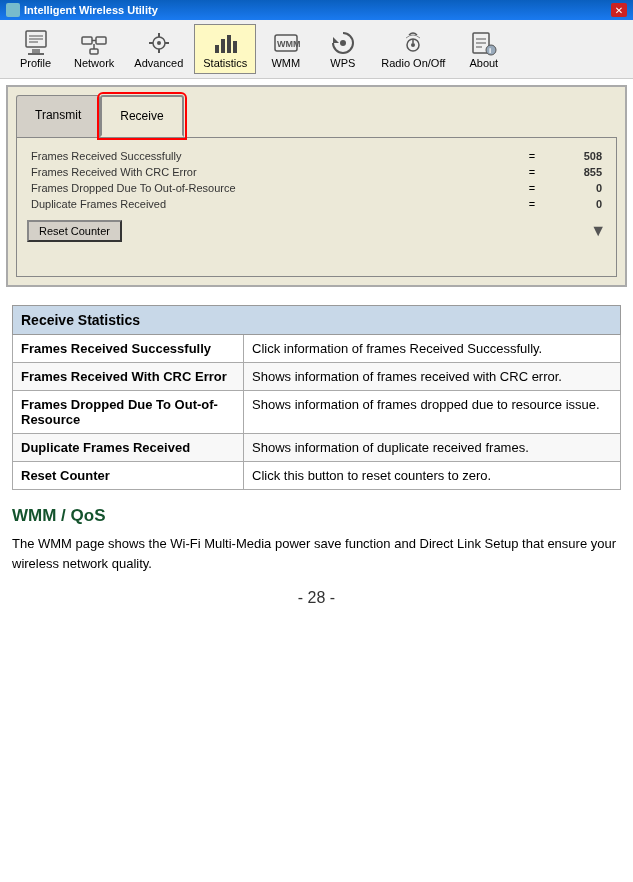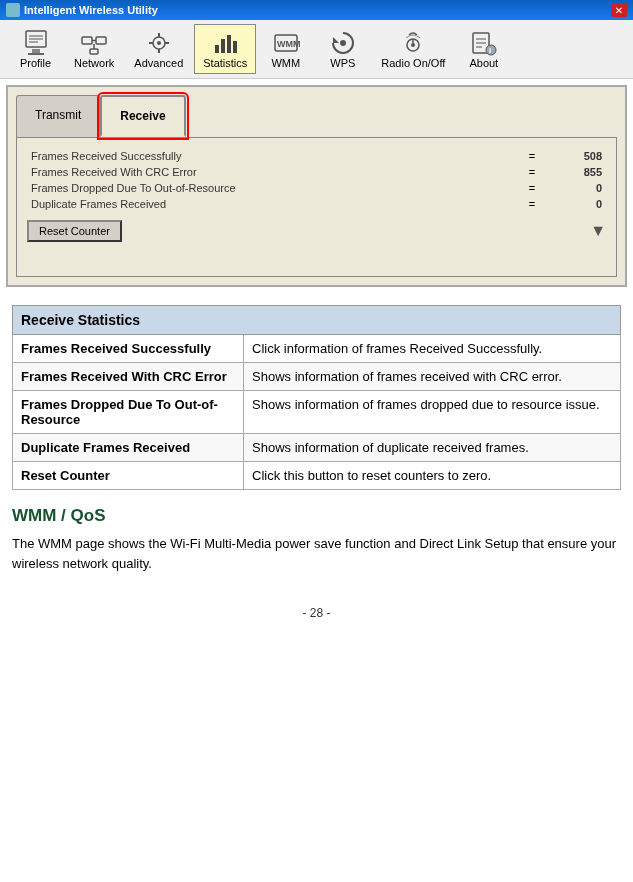--- a/index.html
+++ b/index.html
@@ -82,21 +82,21 @@
       border: 1px solid #888;
       border-bottom: none;
       cursor: pointer;
       font-size: 12px;
       border-radius: 3px 3px 0 0;
     }
     .tab.active {
       background: #ece9d8;
       border: 2px solid #888;
       border-bottom: 2px solid #ece9d8;
-      font-weight: bold;
+      font-weight: normal;
       outline: 2px solid red;
       outline-offset: 1px;
     }
     .tab-content {
       background: #ece9d8;
       border: 1px solid #888;
       padding: 10px;
       min-height: 140px;
     }
 
@@ -172,22 +172,22 @@
       margin: 16px 0 8px 0;
     }
     .section-text {
       font-size: 13px;
       line-height: 1.5;
       margin-bottom: 14px;
     }
 
     .page-num {
       text-align: center;
-      font-size: 12px;
-      margin-top: 33px;
+      font-size: 16px;
+      margin-top: 16px;
       color: #333;
     }
 
     
     .icon-shape {
       display: flex;
       align-items: center;
       justify-content: center;
       width: 28px;
       height: 28px;

